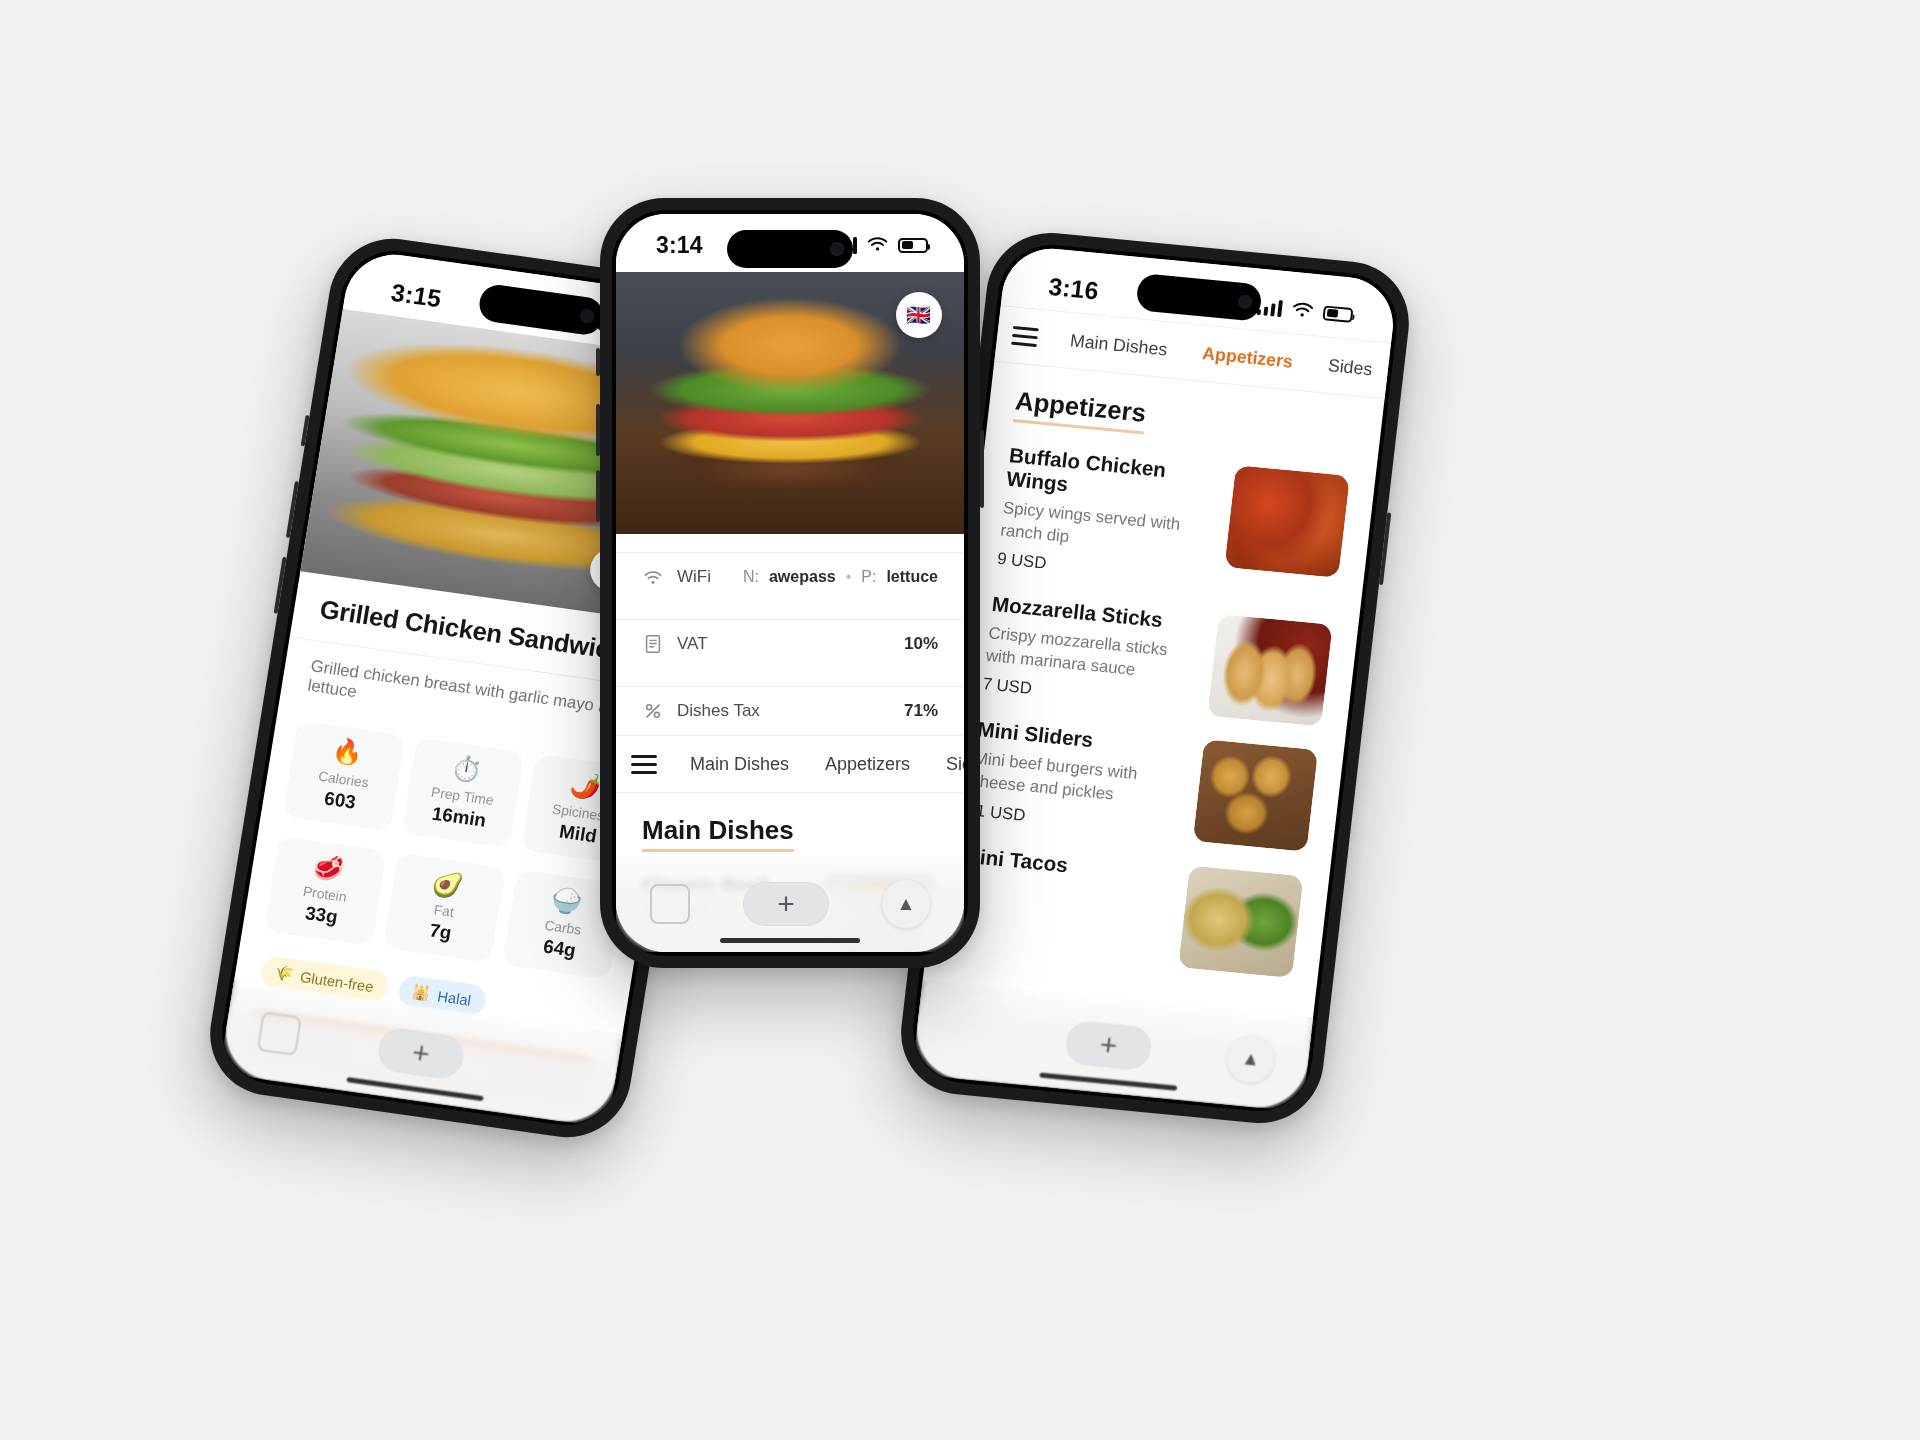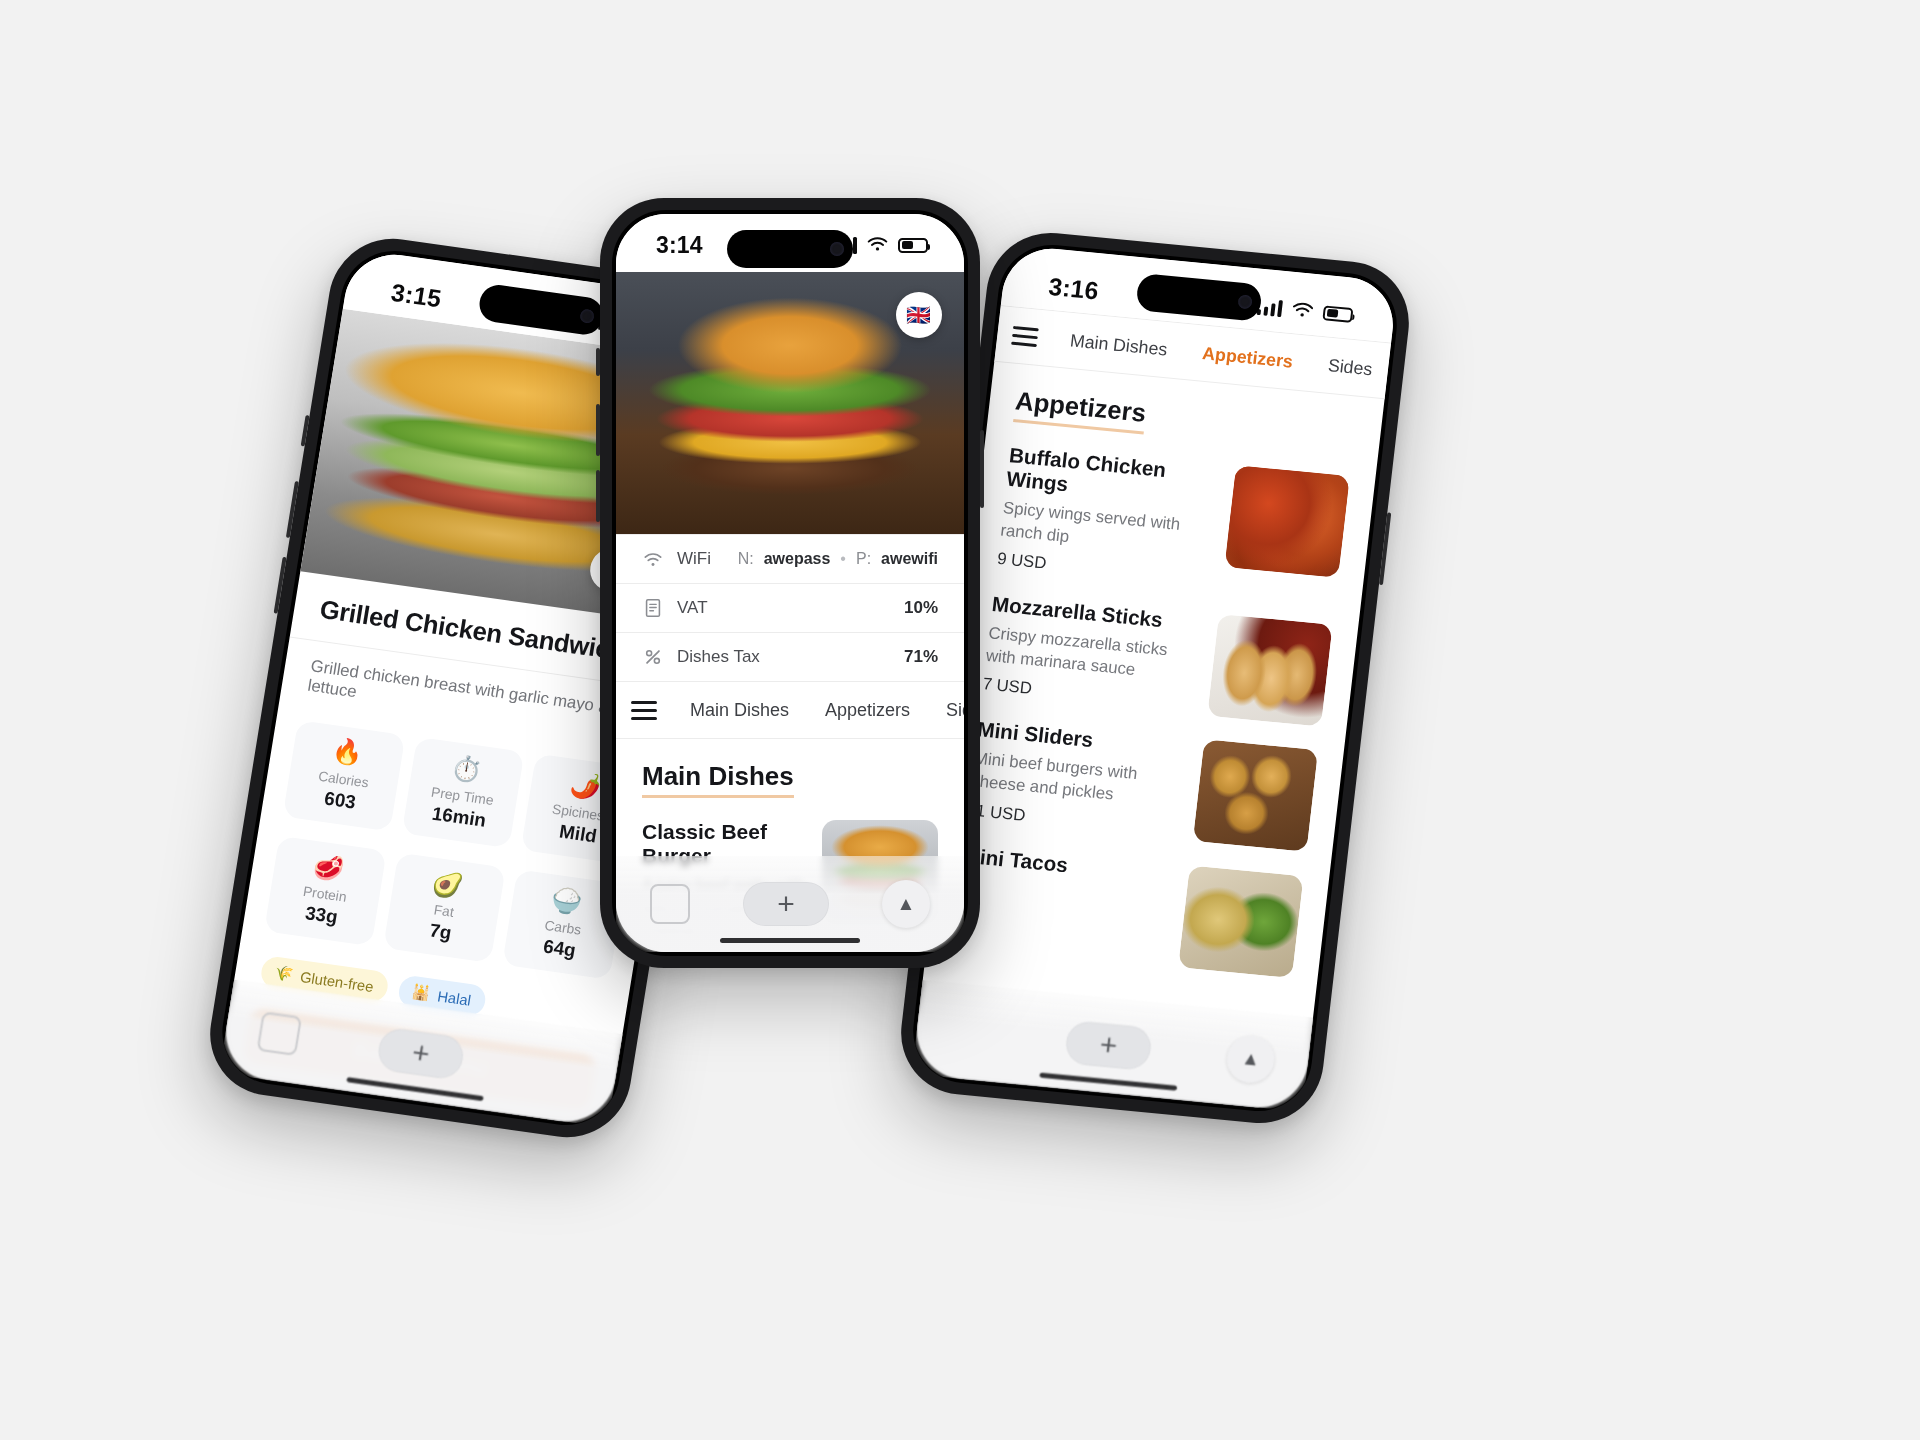--- a/index.html
+++ b/index.html
@@ -71,21 +71,21 @@
     position:absolute; background:#fff; color:#e2711d; font-weight:700;
     border-radius:22px; box-shadow:0 3px 10px rgba(0,0,0,.18);
   }
 
   
   .title-block { padding: 20px 26px 16px; }
   .dish-title { font-size:30px; font-weight:700; color:#15161a; letter-spacing:-.3px; }
 
   .info-row {
     display:flex; align-items:center; gap:13px;
-    padding: 13px 26px; border-top:1px solid #ececec; font-size:17px; color:#4b4d52;
+    padding: 13px 26px; border-top:1px solid #ececec; font-size:17px; color:#4b4d52;margin-top:18px;
   }
   .info-row .ico { width:22px; height:22px; color:#8b8d92; flex:0 0 22px; }
   .info-row .lbl { flex:1; }
   .info-row .val { font-weight:600; color:#2b2d31; }
   .wifi-vals { display:flex; align-items:center; gap:10px; font-size:16px; }
   .wifi-vals .k { color:#8b8d92; font-weight:400; }
   .wifi-vals .v { color:#2b2d31; font-weight:600; }
   .wifi-vals .dot { color:#b9bbbf; }
 
   
@@ -474,21 +474,21 @@
             <path d="M12 19.6a1.6 1.6 0 110-3.2 1.6 1.6 0 010 3.2z" fill="#8b8d92"></path>
             <path d="M6.8 13.6a7.6 7.6 0 0110.4 0" stroke="#8b8d92" stroke-width="1.8" fill="none" stroke-linecap="round"></path>
             <path d="M3.6 10a12 12 0 0116.8 0" stroke="#8b8d92" stroke-width="1.8" fill="none" stroke-linecap="round"></path>
           </svg>
           <span class="lbl">WiFi</span>
           <span class="wifi-vals">
             <span class="k">N:</span>
             <span class="v">awepass</span>
             <span class="dot">•</span>
             <span class="k">P:</span>
-            <span class="v">awewifi</span>
+            <span class="v">lettuce</span>
           </span>
         </div>
 
         <div class="info-row">
           <svg class="ico" viewBox="0 0 24 24">
             <rect x="5" y="3" width="14" height="18" rx="1.5" stroke="#8b8d92" stroke-width="1.7" fill="none"></rect>
             <path d="M8.5 8h7M8.5 11.5h7M8.5 15h4" stroke="#8b8d92" stroke-width="1.5" stroke-linecap="round"></path>
           </svg>
           <span class="lbl">VAT</span>
           <span class="val">10%</span>

